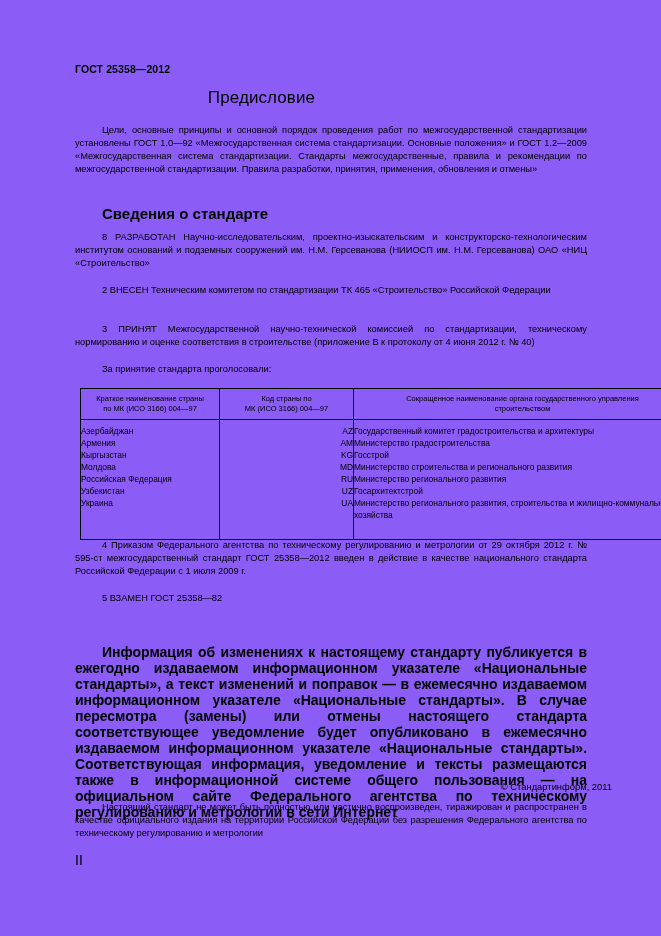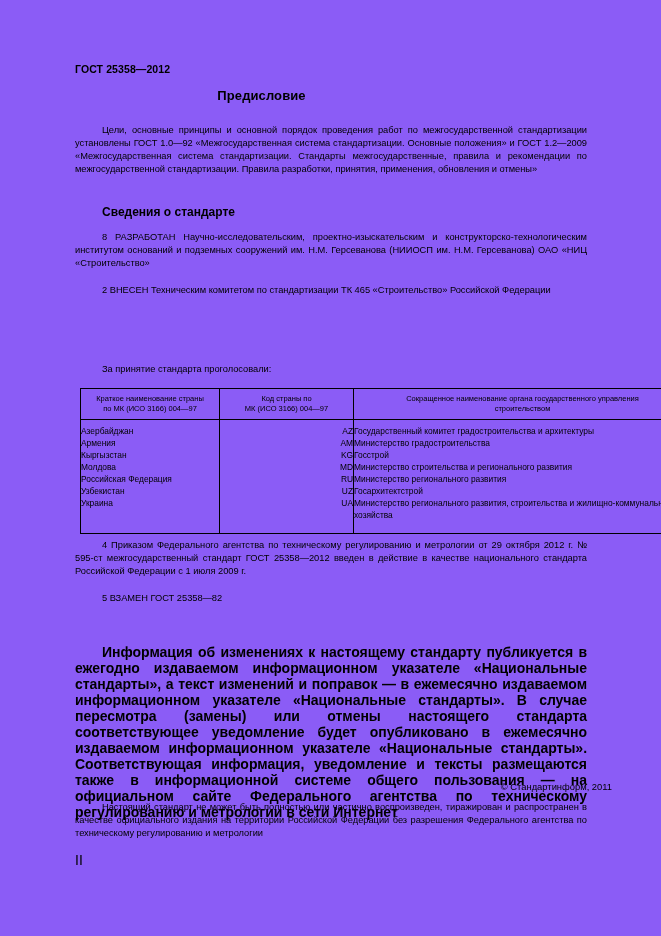--- a/index.html
+++ b/index.html
@@ -33,43 +33,43 @@
     white-space: nowrap;
   }
 
   
   .page-title {
     position: absolute;
     left: 0;
     top: 88px;
     width: 523px;
     text-align: center;
-    font-size: 13px;
-    font-weight: bold;
+    font-size: 17px;
+    font-weight: normal;
     letter-spacing: 0.1px;
   }
 
   
   .para {
     position: absolute;
     left: 75px;
     width: 512px;
     font-size: 9.3px;
     line-height: 13.1px;
     text-align: justify;
     text-justify: inter-word;
     letter-spacing: -0.02px;
   }
   .para.indent { text-indent: 27px; }
   .para.nojust { text-align: left; }
 
   .subhead {
     position: absolute;
     left: 75px;
-    font-size: 12px;
+    font-size: 15px;
     font-weight: bold;
     text-indent: 27px;
     width: 512px;
   }
 
   .italic-block {
     position: absolute;
     left: 75px;
     width: 512px;
     font-size: 14px;
@@ -118,21 +118,21 @@
   }
   .vote-table tbody td {
     border-left: 0.8px solid #000;
     border-right: 0.8px solid #000;
     border-top: none;
     border-bottom: none;
     font-size: 8.4px;
     line-height: 12.0px;
   }
   .vote-table tbody tr.first td { padding-top: 5px; }
-  .vote-table tbody tr.last td { padding-bottom: 12px; }
+  .vote-table tbody tr.last td { padding-bottom: 18px; }
   .vote-table tbody tr:last-child td { border-bottom: 0.8px solid #000; }
   .col-country { width: 130px; padding-left: 9px; }
   .col-code    { width: 125px; text-align: right; }
   .col-body    { padding-left: 8px; padding-right: 4px; }
 
   .tbl-wrap-sub { display:block; }
 </style>
 </head>
 <body>
 
@@ -143,20 +143,21 @@
   <div class="page-title">Предисловие</div>
 
   <div class="para indent" style="top:124px;">Цели, основные принципы и основной порядок проведения работ по межгосударственной стандартизации установлены ГОСТ 1.0—92 «Межгосударственная система стандартизации. Основные положения» и ГОСТ 1.2—2009 «Межгосударственная система стандартизации. Стандарты межгосударственные, правила и рекомендации по межгосударственной стандартизации. Правила разработки, принятия, применения, обновления и отмены»</div>
 
   <div class="subhead" style="top:205px;">Сведения о стандарте</div>
 
   <div class="para indent" style="top:231px;">8  РАЗРАБОТАН Научно-исследовательским, проектно-изыскательским и конструкторско-технологическим институтом оснований и подземных сооружений им. Н.М. Герсеванова (НИИОСП им. Н.М. Герсеванова) ОАО «НИЦ «Строительство»</div>
 
   <div class="para indent" style="top:284px;">2  ВНЕСЕН Техническим комитетом по стандартизации ТК 465 «Строительство» Российской Федерации</div>
 
+  <div class="para indent" style="top:323px;">3  ПРИНЯТ Межгосударственной научно-технической комиссией по стандартизации, техническому нормированию и оценке соответствия в строительстве (приложение В к протоколу от 4 июня 2012 г. № 40)</div>
 
   <div class="para nojust indent" style="top:363px;">За принятие стандарта проголосовали:</div>
 
   <table class="vote-table">
     <thead>
       <tr>
         <th class="col-country">
           <span class="tbl-wrap-sub">Краткое наименование страны</span>
           <span class="tbl-wrap-sub">по МК (ИСО 3166) 004—97</span>
         </th>

